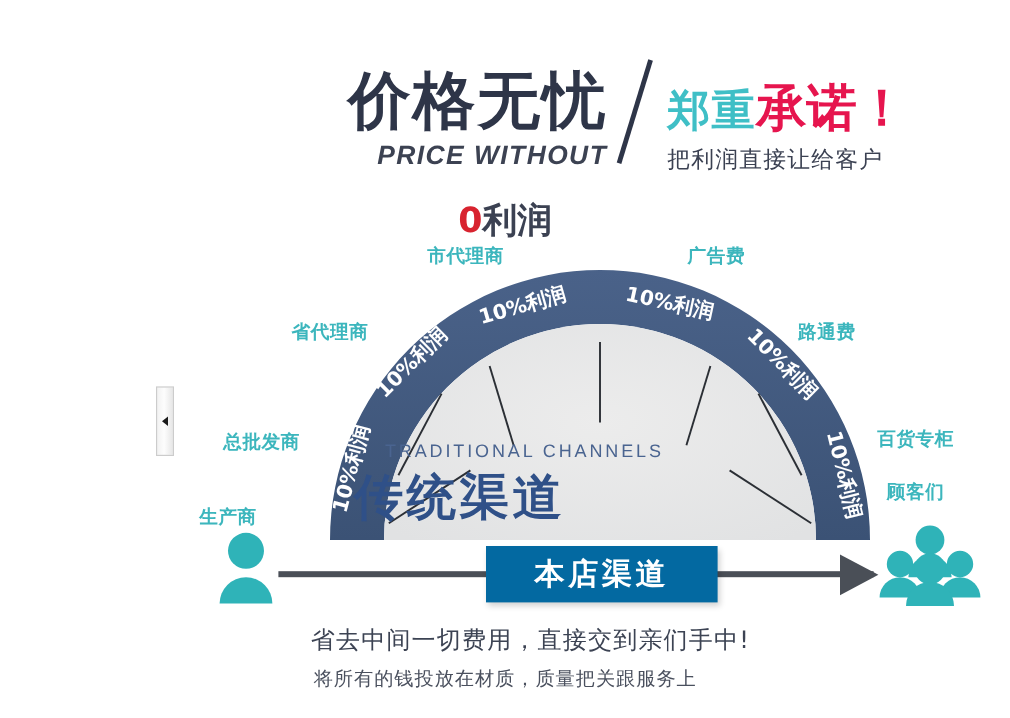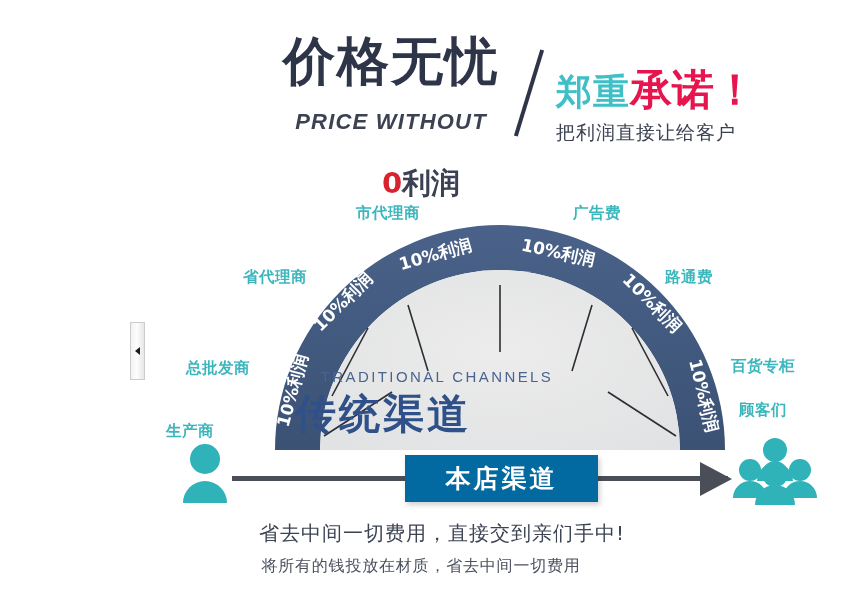--- a/index.html
+++ b/index.html
@@ -15,39 +15,39 @@
     width: 842px;
     height: 598px;
     background: #ffffff;
     overflow: hidden;
   }
 
   
   .hdr-left {
     position: absolute;
     left: 276px;
-    top: 34px;
+    top: 58px;
     width: 230px;
-    text-align: center;
+    text-align: right;
   }
   .hdr-left .cn {
     font-size: 52px;
     font-weight: bold;
     color: #2e3548;
     letter-spacing: 2px;
     line-height: 1.05;
     font-family: "DejaVu Sans", "Liberation Sans", sans-serif;
   }
   .hdr-left .en {
     font-size: 22px;
     font-weight: bold;
     font-style: italic;
     color: #3c4252;
     letter-spacing: 1.2px;
-    margin-top: 20px;
+    margin-top: 4px;
     font-family: "Liberation Sans", sans-serif;
   }
   .hdr-slash {
     position: absolute;
     left: 527px;
     top: 48px;
     width: 4px;
     height: 90px;
     background: #2e3548;
     transform: rotate(17deg);
@@ -314,19 +314,19 @@
   </svg>
 
   <div class="center-en">TRADITIONAL CHANNELS</div>
   <div class="center-cn">传统渠道</div>
 
   <div class="flow-line"></div>
   <div class="flow-arrow"></div>
   <div class="store-badge">本店渠道</div>
 
   <div class="cap1">省去中间一切费用，直接交到亲们手中!</div>
-  <div class="cap2">将所有的钱投放在材质，省去中间一切费用</div>
+  <div class="cap2">将所有的钱投放在材质，质量把关跟服务上</div>
 
   <div class="side-handle">
     <div class="tri"></div>
   </div>
 
 </div>
 
 </body></html>

